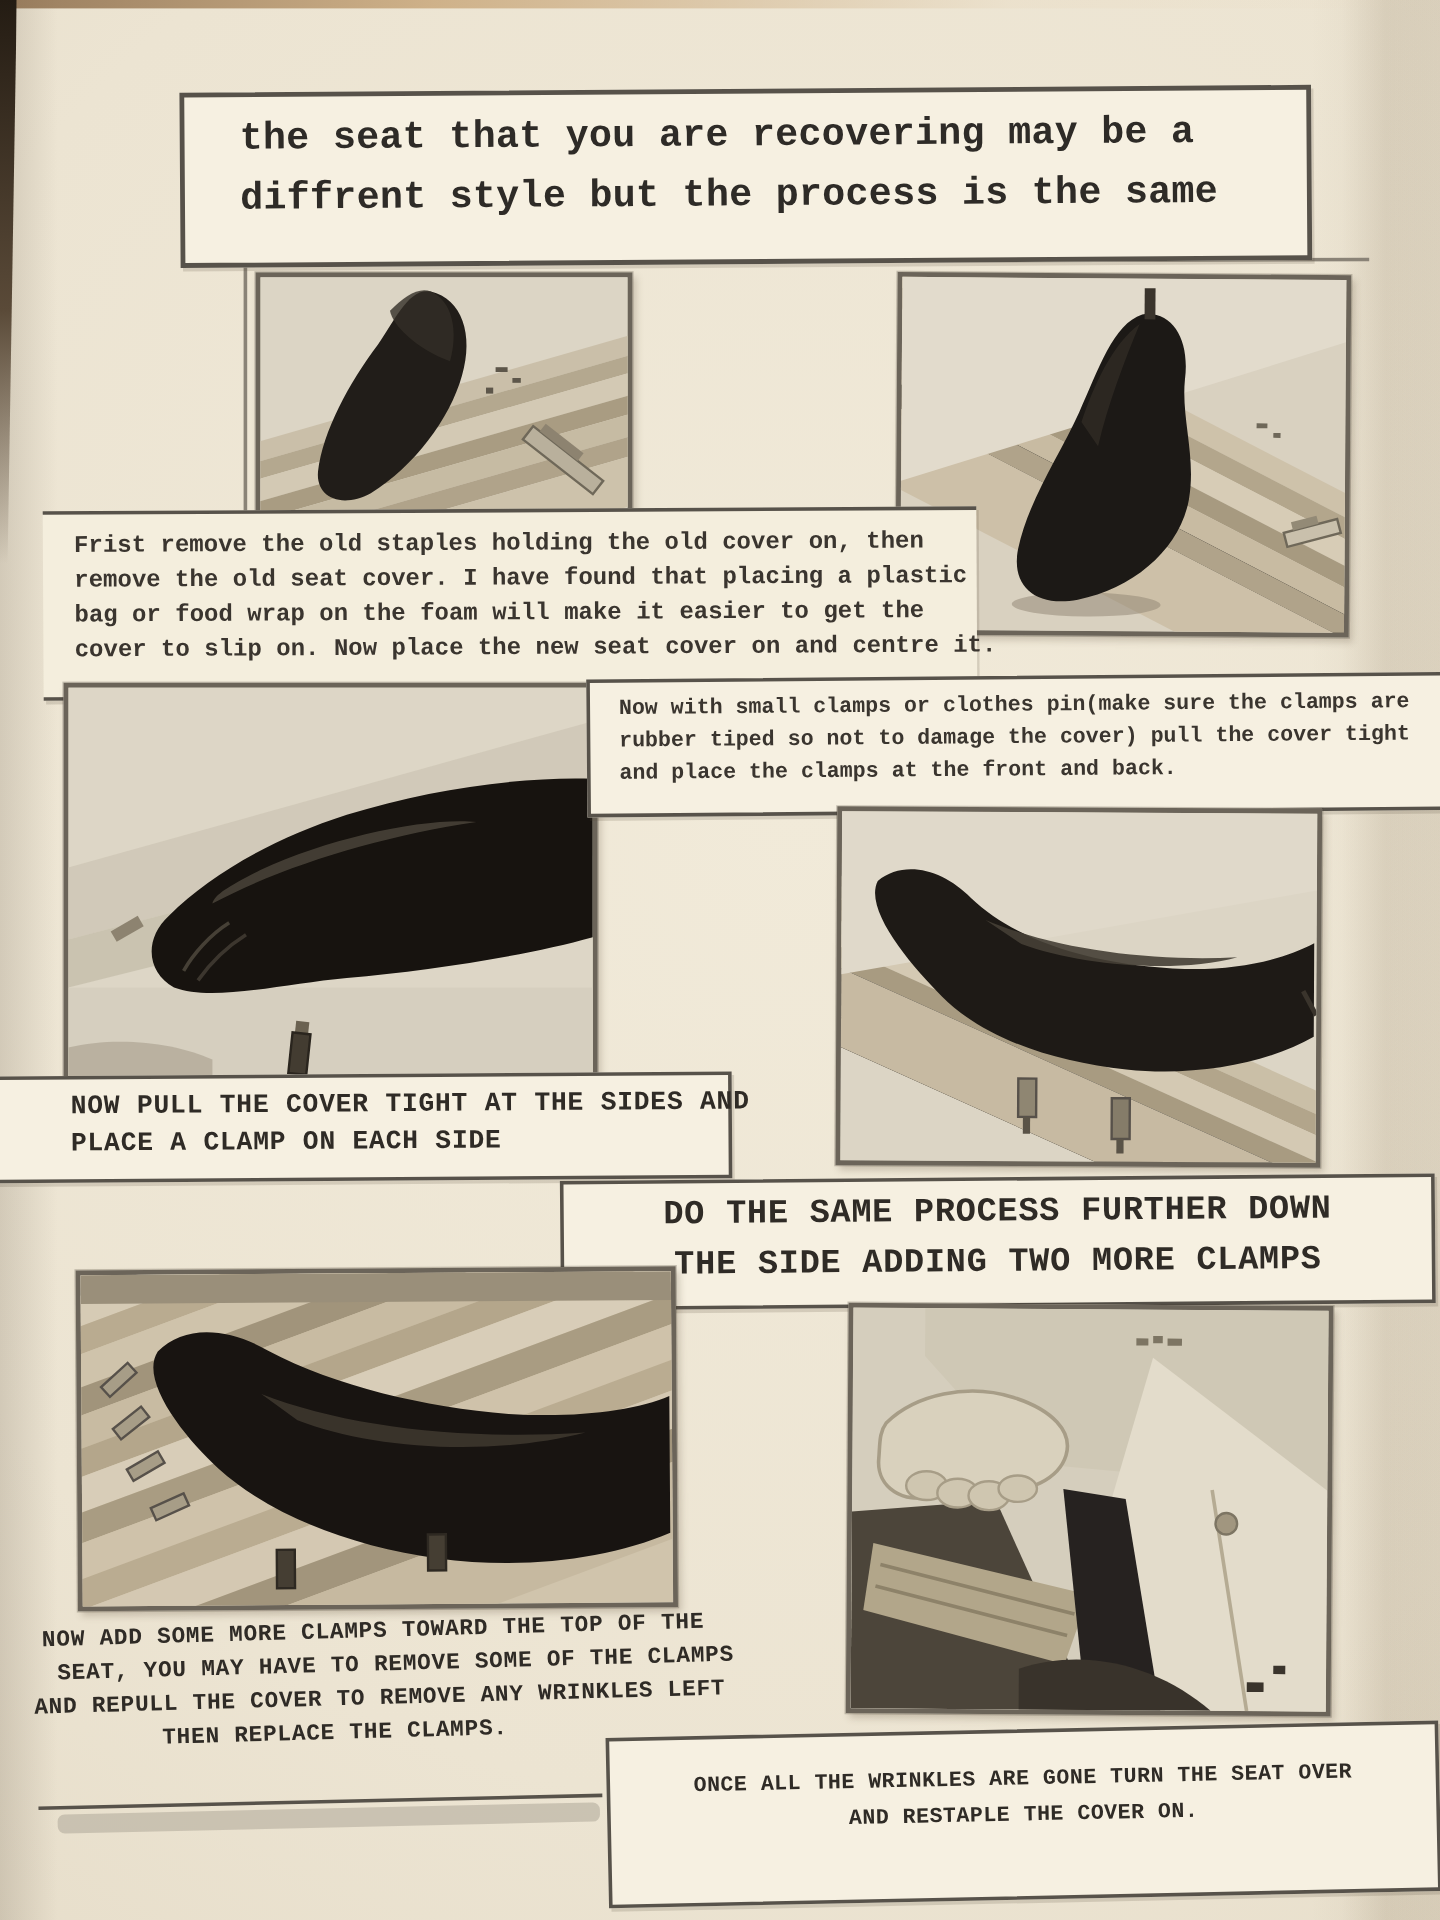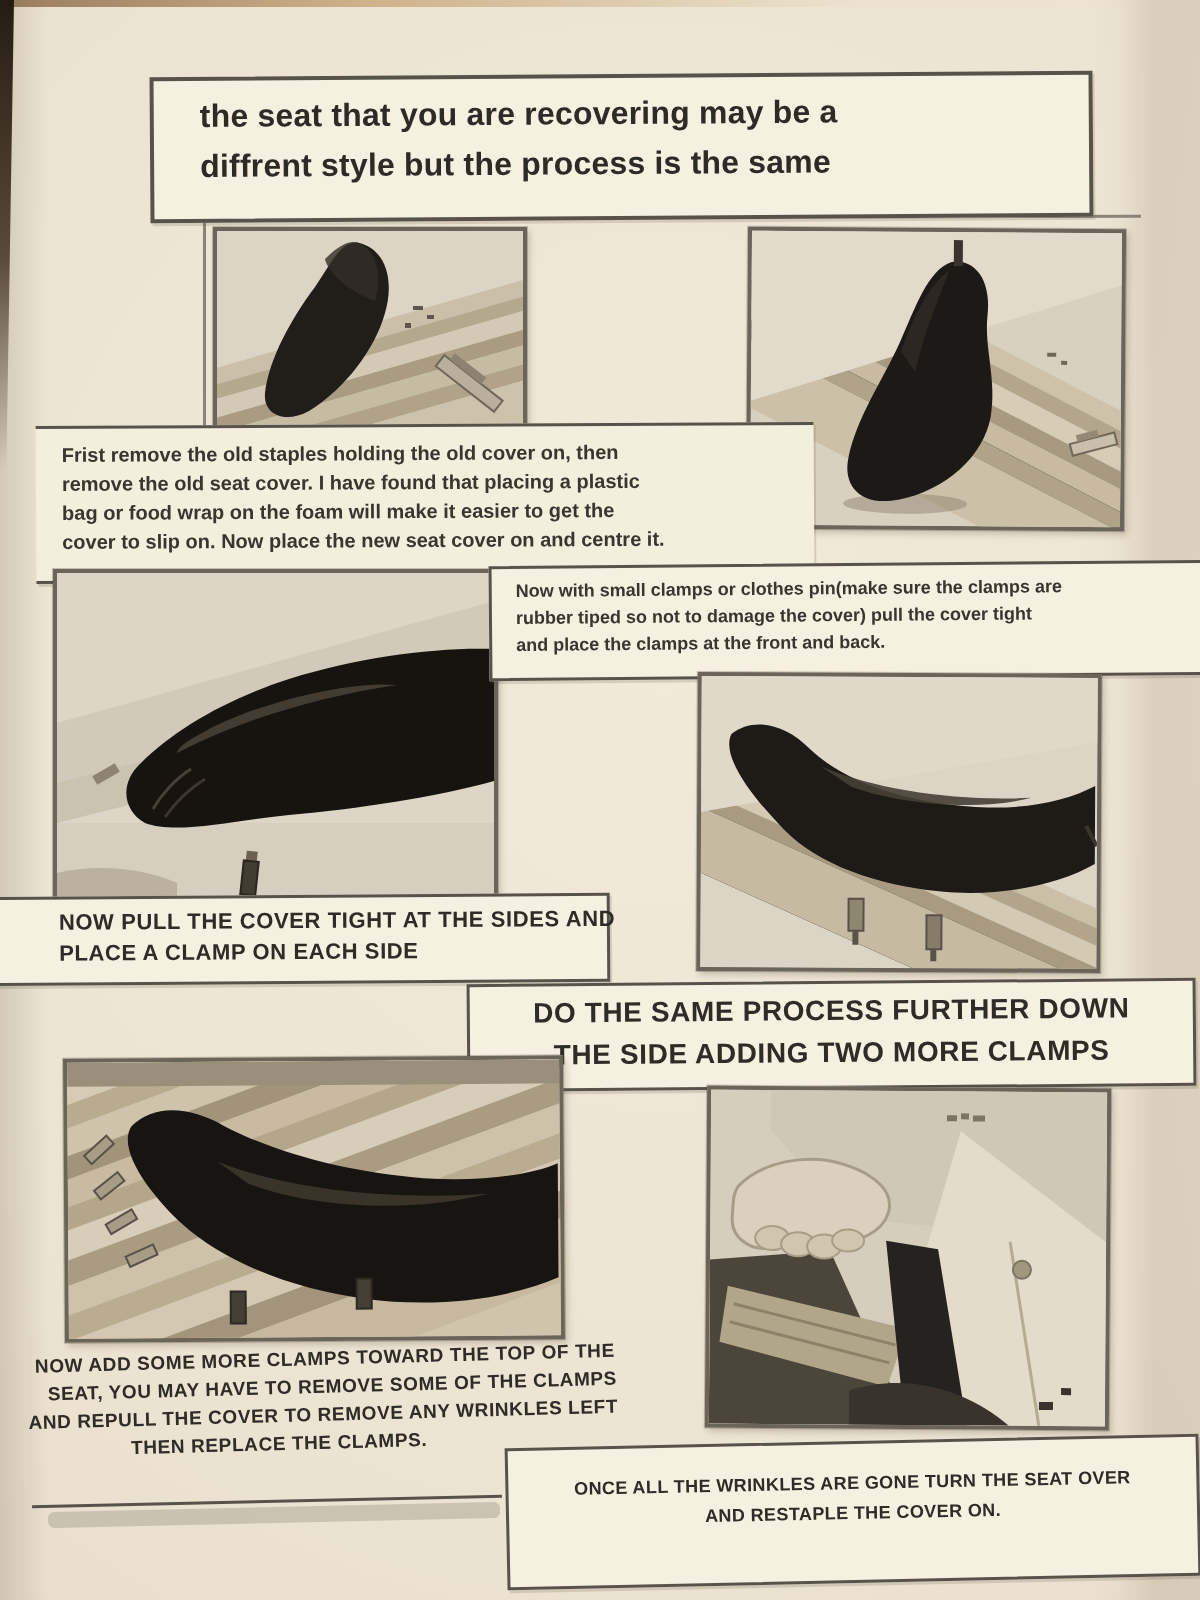--- a/index.html
+++ b/index.html
@@ -1,17 +1,17 @@
 <!DOCTYPE html>
 <html><head>
 <meta charset="utf-8">
 <style>
   html,body{margin:0;padding:0;background:#d8cfbc;}
   #page{position:relative;width:1200px;height:1600px;overflow:hidden;
-    font-family:Liberation Sans, sans-serif;
+    font-family:Liberation Mono, monospace;
     background:
       linear-gradient(90deg, rgba(74,60,44,.16), rgba(0,0,0,0) 4%),
       linear-gradient(270deg, rgba(120,100,70,.12), rgba(0,0,0,0) 9%),
       radial-gradient(125% 95% at 55% 42%, #f1ead9 0%, #ece4d2 55%, #e2d8c3 100%);}
   .abs{position:absolute;}
   
   #edge-left{left:0;top:0;width:14px;height:470px;
     background:linear-gradient(180deg,#241c13,#5a4a38 55%,rgba(90,74,56,0));
     clip-path:polygon(0 0,100% 0,45% 100%,0 100%);}
   #edge-top{left:0;top:0;width:100%;height:7px;

